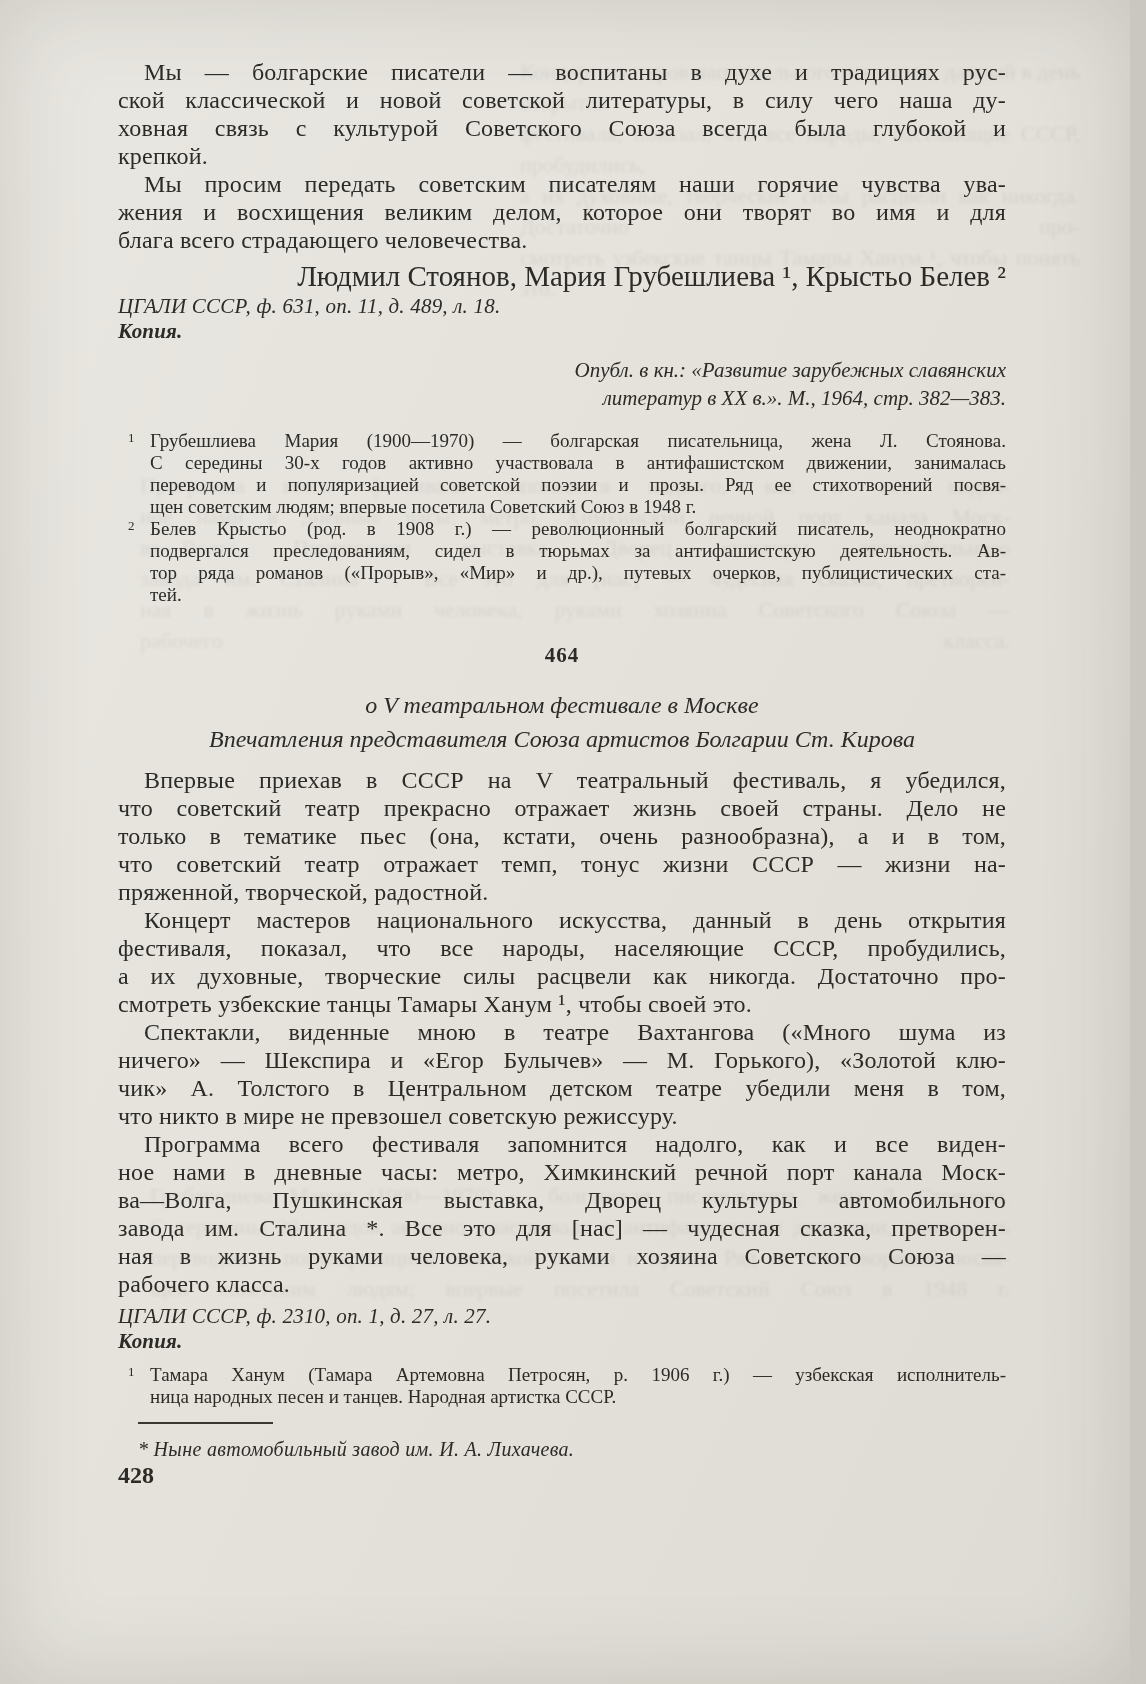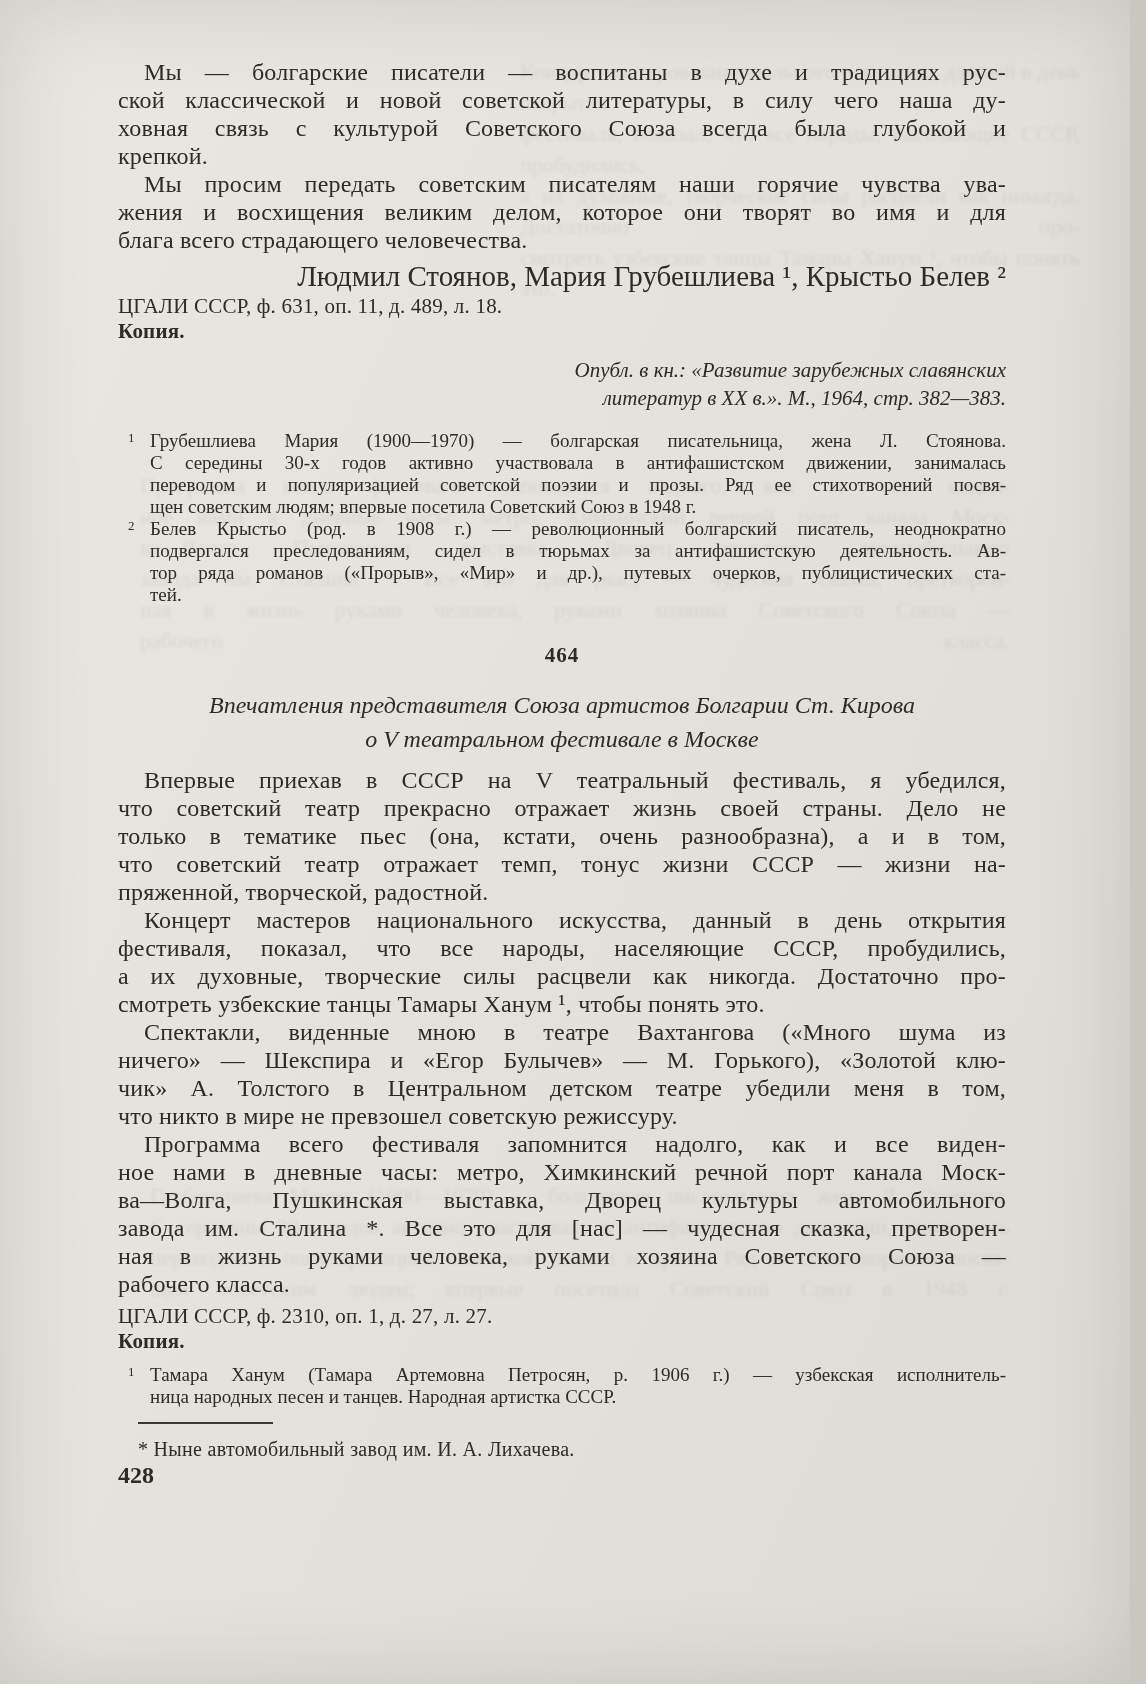--- a/index.html
+++ b/index.html
@@ -31,20 +31,21 @@
   .para .tl:last-child{text-align-last:left;}
   .main{font-size:24px;line-height:28px;letter-spacing:.2px;}
   .para .tl:first-child{text-indent:26px;}
 
   .sig{
     margin-top:8px;
     font-size:29px;line-height:28px;
     text-align:right;
   }
   .arch{
+    font-style:italic;
     font-size:21px;line-height:25px;
     letter-spacing:.2px;
   }
   .arch.first{margin-top:4px;}
   .copy{font-weight:bold;}
   .pub{
     margin-top:12px;
     font-style:italic;
     font-size:21px;line-height:28px;
   }
@@ -88,20 +89,21 @@
   .arch2{margin-top:6px;}
   .fn-bottom{margin-top:10px;}
 
   .rule{
     margin:14px 0 0 20px;
     width:135px;height:2px;
     background:#3a3833;
   }
   .star{
     margin:12px 0 0 20px;
+    font-style:italic;
     font-size:20px;line-height:26px;
     letter-spacing:.3px;
   }
   .pageno{
     font-size:24px;font-weight:bold;
   }
 
   
   .ghost{
     position:absolute;
@@ -181,38 +183,38 @@
             <div class="tl">подвергался преследованиям, сидел в тюрьмах за антифашистскую деятельность. Ав-</div>
             <div class="tl">тор ряда романов («Прорыв», «Мир» и др.), путевых очерков, публицистических ста-</div>
             <div class="tl">тей.</div>
           </div>
       </div>
     </div>
 
     <div class="docnum">464</div>
 
     <div class="title">
+        <div class="tl">о V театральном фестивале в Москве</div>
         <div class="tl">Впечатления представителя Союза артистов Болгарии Ст. Кирова</div>
-        <div class="tl">о V театральном фестивале в Москве</div>
       </div>
 
 
     <div class="bodytext">
       <div class="para main">
           <div class="tl">Впервые приехав в СССР на V театральный фестиваль, я убедился,</div>
           <div class="tl">что советский театр прекрасно отражает жизнь своей страны. Дело не</div>
           <div class="tl">только в тематике пьес (она, кстати, очень разнообразна), а и в том,</div>
           <div class="tl">что советский театр отражает темп, тонус жизни СССР — жизни на-</div>
           <div class="tl">пряженной, творческой, радостной.</div>
         </div>
       <div class="para main">
           <div class="tl">Концерт мастеров национального искусства, данный в день открытия</div>
           <div class="tl">фестиваля, показал, что все народы, населяющие СССР, пробудились,</div>
           <div class="tl">а их духовные, творческие силы расцвели как никогда. Достаточно про-</div>
-          <div class="tl">смотреть узбекские танцы Тамары Ханум ¹, чтобы понять это.</div>
+          <div class="tl">смотреть узбекские танцы Тамары Ханум ¹, чтобы своей это.</div>
         </div>
       <div class="para main">
           <div class="tl">Спектакли, виденные мною в театре Вахтангова («Много шума из</div>
           <div class="tl">ничего» — Шекспира и «Егор Булычев» — М. Горького), «Золотой клю-</div>
           <div class="tl">чик» А. Толстого в Центральном детском театре убедили меня в том,</div>
           <div class="tl">что никто в мире не превзошел советскую режиссуру.</div>
         </div>
       <div class="para main">
           <div class="tl">Программа всего фестиваля запомнится надолго, как и все виден-</div>
           <div class="tl">ное нами в дневные часы: метро, Химкинский речной порт канала Моск-</div>

